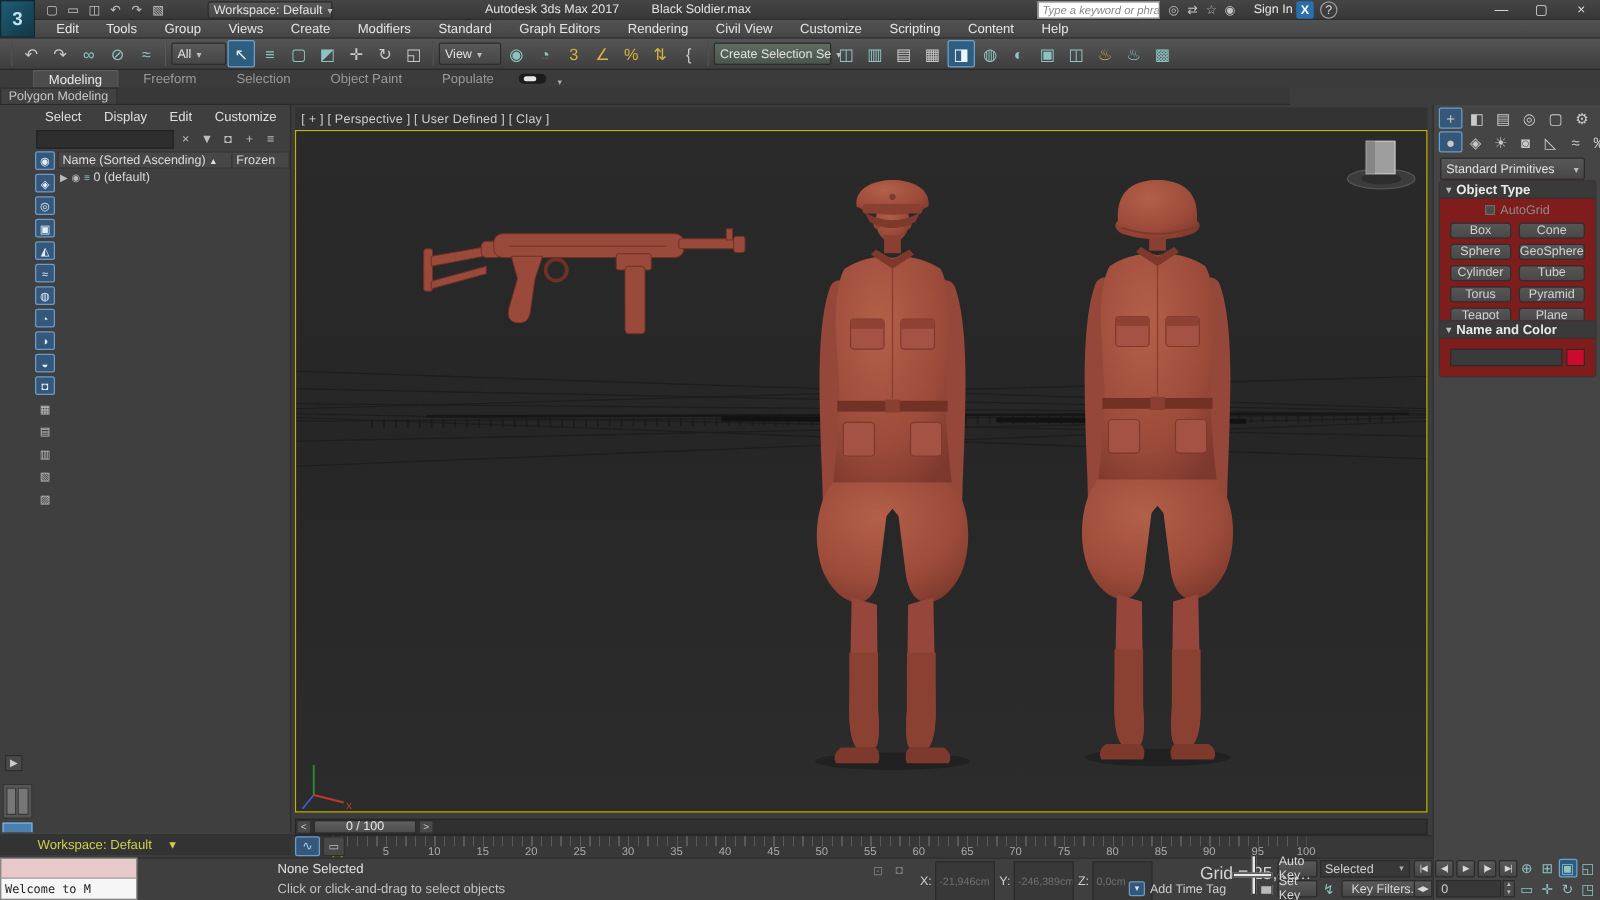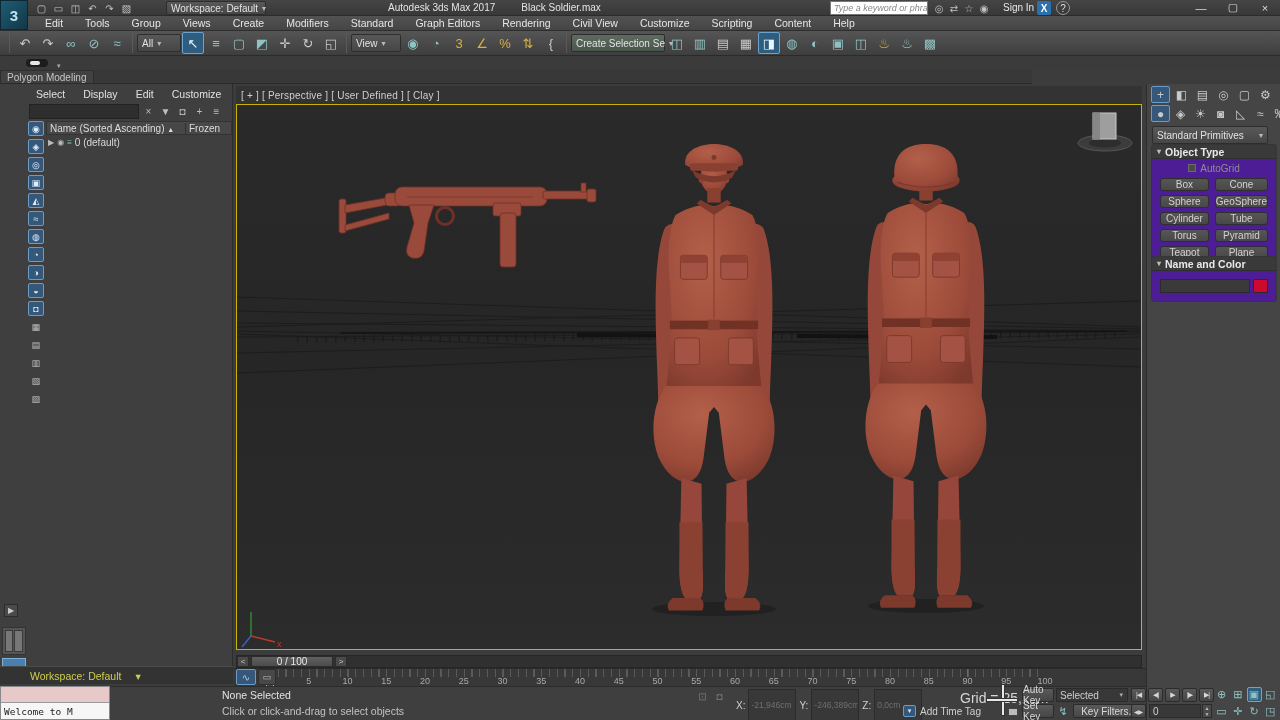--- a/index.html
+++ b/index.html
@@ -69,21 +69,21 @@
   #vplabelbar span{font-size:10px;color:#cfcfcf;padding-left:5px;letter-spacing:.2px}
   #viewport{left:236px;top:104px;width:906px;height:546px;background:#272727;border:1px solid #c8b400}
   #viewport svg{display:block}
   
   #rightpanel{left:1146px;top:84px;width:134px;height:636px;background:#454545;border-left:1px solid #2c2c2c}
   #cp-tabs1{left:4px;top:2px;gap:2px}
   #cp-tabs1 .ico,#cp-tabs2 .ico{width:19px;height:17px;font-size:12px;color:#c9c9c9}
   #cp-tabs2{left:4px;top:21px;gap:1px}
   .ico[data-on="1"].cp{background:#35587a;border:1px solid #6b9cc9;border-radius:2px;color:#eaf5ff}
   #cp-dd{left:5px;top:42px;width:116px}
-  .rollout{position:absolute;left:4px;width:126px;background:#4c1d95;border:1px solid #363636;border-radius:3px}
+  .rollout{position:absolute;left:4px;width:126px;background:#7f1d1d;border:1px solid #363636;border-radius:3px}
   .rollhead{height:14px;background:#3a3a3a;border-bottom:1px solid #303030;display:flex;align-items:center;font-weight:bold;font-size:10.5px;color:#e8e8e8;padding-left:5px;border-radius:3px 3px 0 0}
   .rollhead::before{content:"▾";font-size:8px;margin-right:4px;color:#bbb}
   #ot-roll{top:60px;height:130px}
   #autogrid{display:flex;align-items:center;justify-content:center;gap:4px;height:14px;color:#8d8d8d;font-size:10px;margin-top:2px}
   #autogrid .cb{width:8px;height:8px;border:1px solid #6a6a6a;background:#4a4a4a}
   #ot-grid{display:grid;grid-template-columns:1fr 1fr;gap:4px 6px;padding:3px 8px}
   #ot-grid button{height:13px;background:linear-gradient(#565656,#484848);border:1px solid #2f2f2f;border-radius:3px;color:#d2d2d2;font-size:10px;font-family:inherit}
   #nc-roll{top:172px;height:46px}
   #nc-body{display:flex;gap:3px;padding:8px 8px 0 8px}
   #name-field{flex:1;height:14px;background:#3a3a3a;border:1px solid #2b2b2b}
@@ -241,20 +241,27 @@
       <span class="ico" data-k="t">◐</span>
       <span class="ico" data-k="t">▣</span>
       <span class="ico" data-k="t">◫</span>
       <span class="ico" data-k="y">♨</span>
       <span class="ico" data-k="t">♨</span>
       <span class="ico" data-k="t">▩</span>
     </span>
 </div>
 
 <div id="ribbontabs" class="abs">
+  <span class="row" style="gap:8px;align-items:flex-end">
+      <span class="rtab">Modeling</span>
+      <span class="rtab">Freeform</span>
+      <span class="rtab">Selection</span>
+      <span class="rtab">Object Paint</span>
+      <span class="rtab">Populate</span>
+    </span>
   <span id="rpill"></span>
   <span class="caret">▾</span>
 </div>
 <div id="ribbonstrip" class="abs">
   <span>Polygon Modeling</span>
 </div>
 
 <div id="leftpanel" class="abs">
   <div id="se-menu" class="abs row">
       <span class="mi">Select</span>

